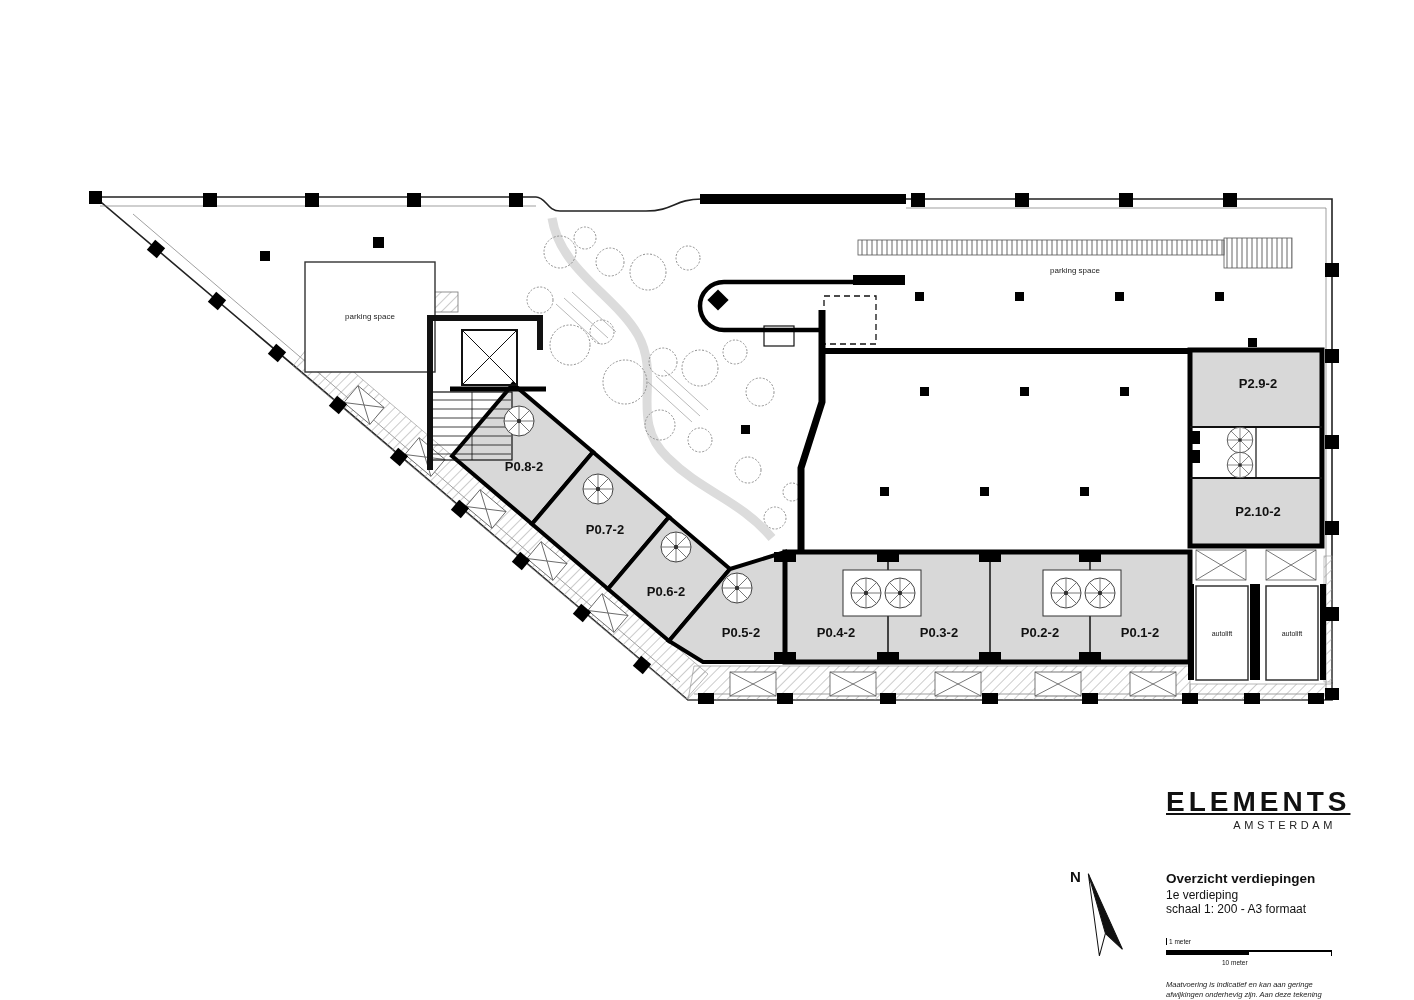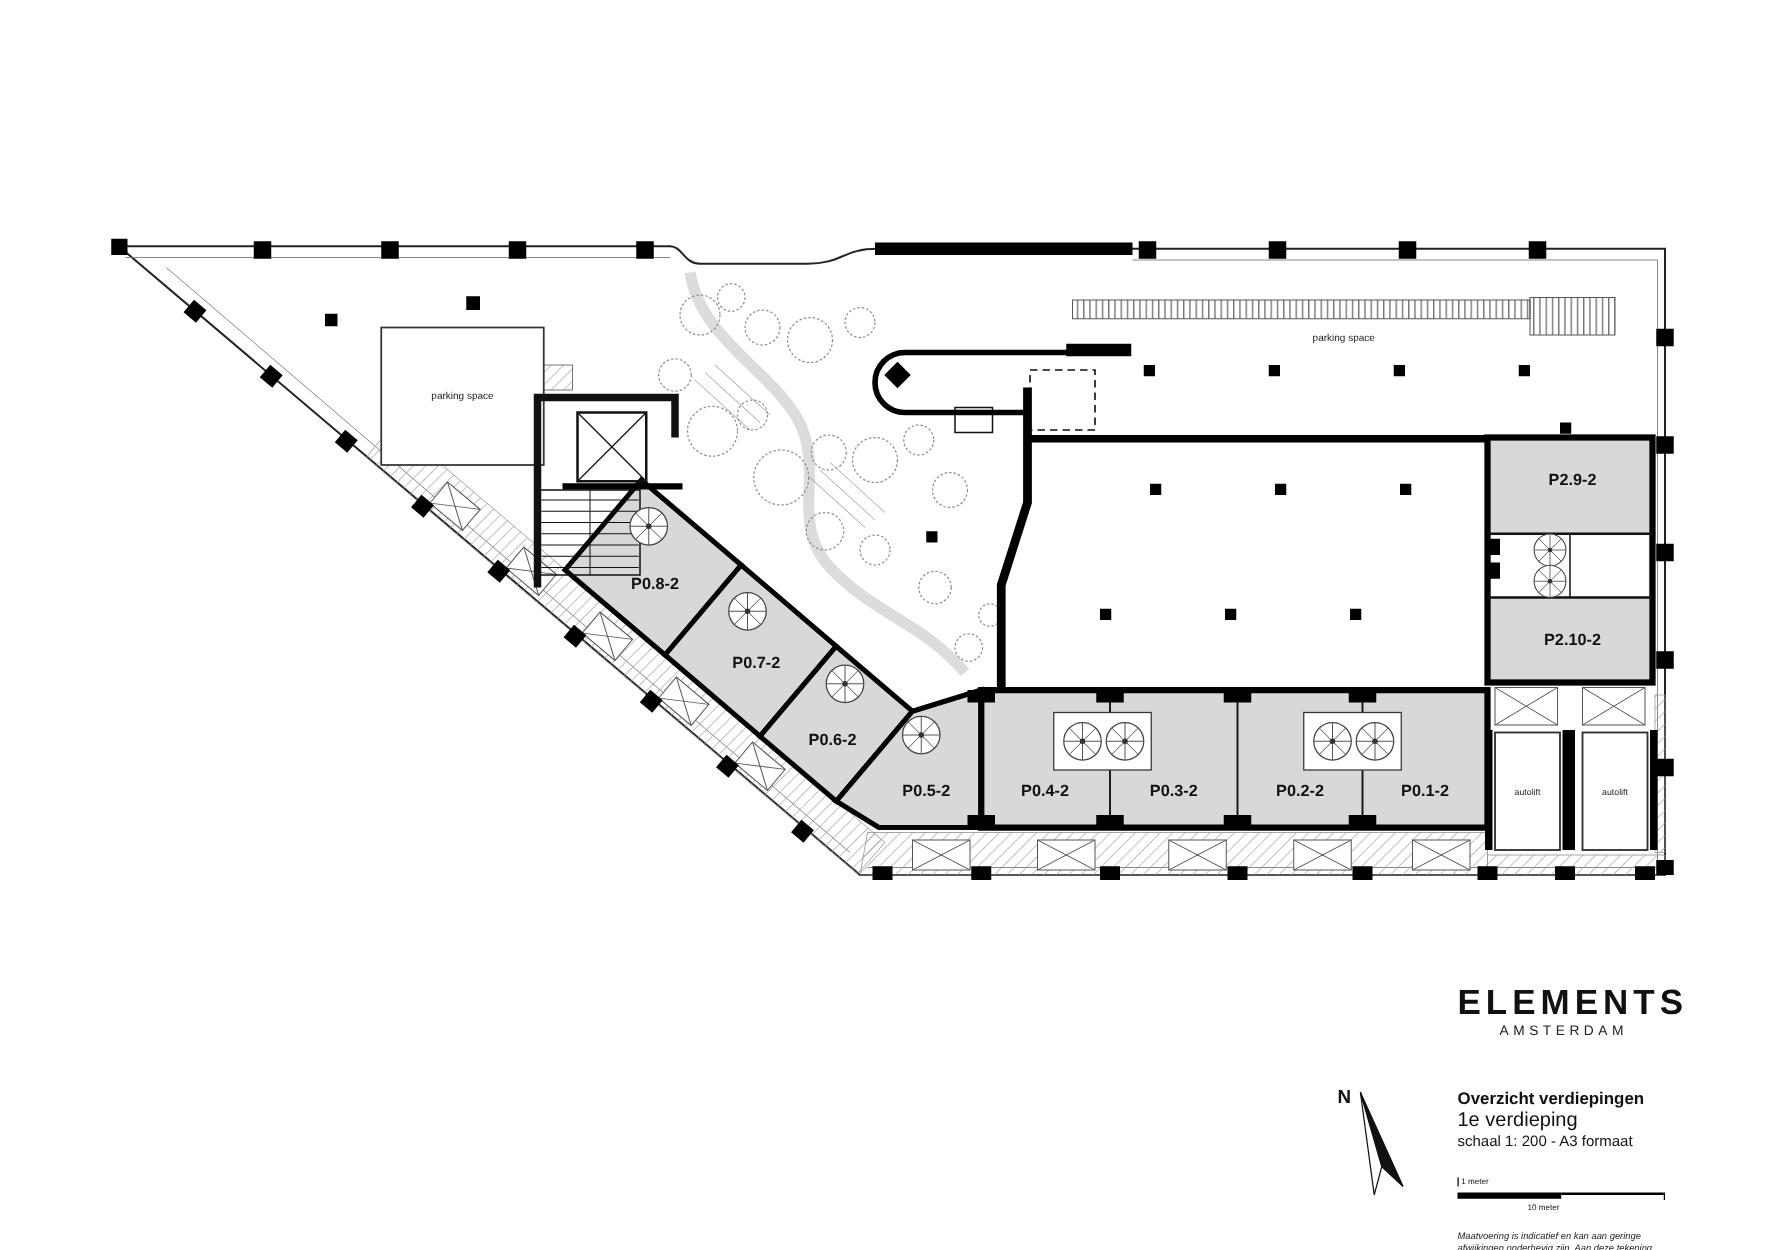--- a/index.html
+++ b/index.html
@@ -3,24 +3,24 @@
 <meta charset="utf-8">
 <style>
   html,body{margin:0;padding:0;background:#ffffff;}
   .sheet{position:relative;width:1414px;height:1000px;background:#fff;font-family:"Liberation Sans",sans-serif;overflow:hidden;}
   .plan-svg{position:absolute;left:0;top:0;}
   svg text{font-family:"Liberation Sans",sans-serif;}
   .unit-lbl{font-size:13px;font-weight:bold;fill:#111;text-anchor:middle;}
   .tiny-lbl{font-size:8px;fill:#222;text-anchor:middle;}
   .lift-lbl{font-size:7px;fill:#222;text-anchor:middle;}
   .titleblock{position:absolute;left:1166px;top:786px;width:170px;color:#111;}
-  .brand{font-size:28px;font-weight:600;letter-spacing:4px;white-space:nowrap;}
-  .brand-city{font-size:11px;letter-spacing:3.6px;text-align:center;margin-top:1px;color:#222;}
+  .brand{font-size:28px;font-weight:600;letter-spacing:4px;white-space:nowrap;text-decoration:underline;}
+  .brand-city{font-size:11px;letter-spacing:3.6px;text-align:right;margin-top:1px;color:#222;}
   .doc-title{font-size:13.5px;font-weight:bold;margin-top:40px;}
-  .doc-sub{font-size:16px;margin-top:2px;}
+  .doc-sub{font-size:12px;margin-top:2px;}
   .scale-text{font-size:12px;}
   .scalebar{margin-top:14px;}
   .sb-label1{font-size:6.5px;border-left:1px solid #000;padding-left:2px;display:inline-block;}
   .sb-bar{margin-top:2px;height:6px;width:165px;position:relative;border-right:1px solid #000;}
   .sb-solid{position:absolute;left:0;top:0;width:83px;height:5px;background:#000;}
   .sb-line{position:absolute;left:83px;top:0;width:82px;height:2px;background:#000;}
   .sb-label10{font-size:6.5px;margin-top:3px;margin-left:56px;}
   .disclaimer{font-size:7.5px;font-style:italic;line-height:1.3;margin-top:14px;color:#222;}
   .north{position:absolute;left:1056px;top:858px;}
   .north-n{font-size:15px;font-weight:bold;fill:#111;}

